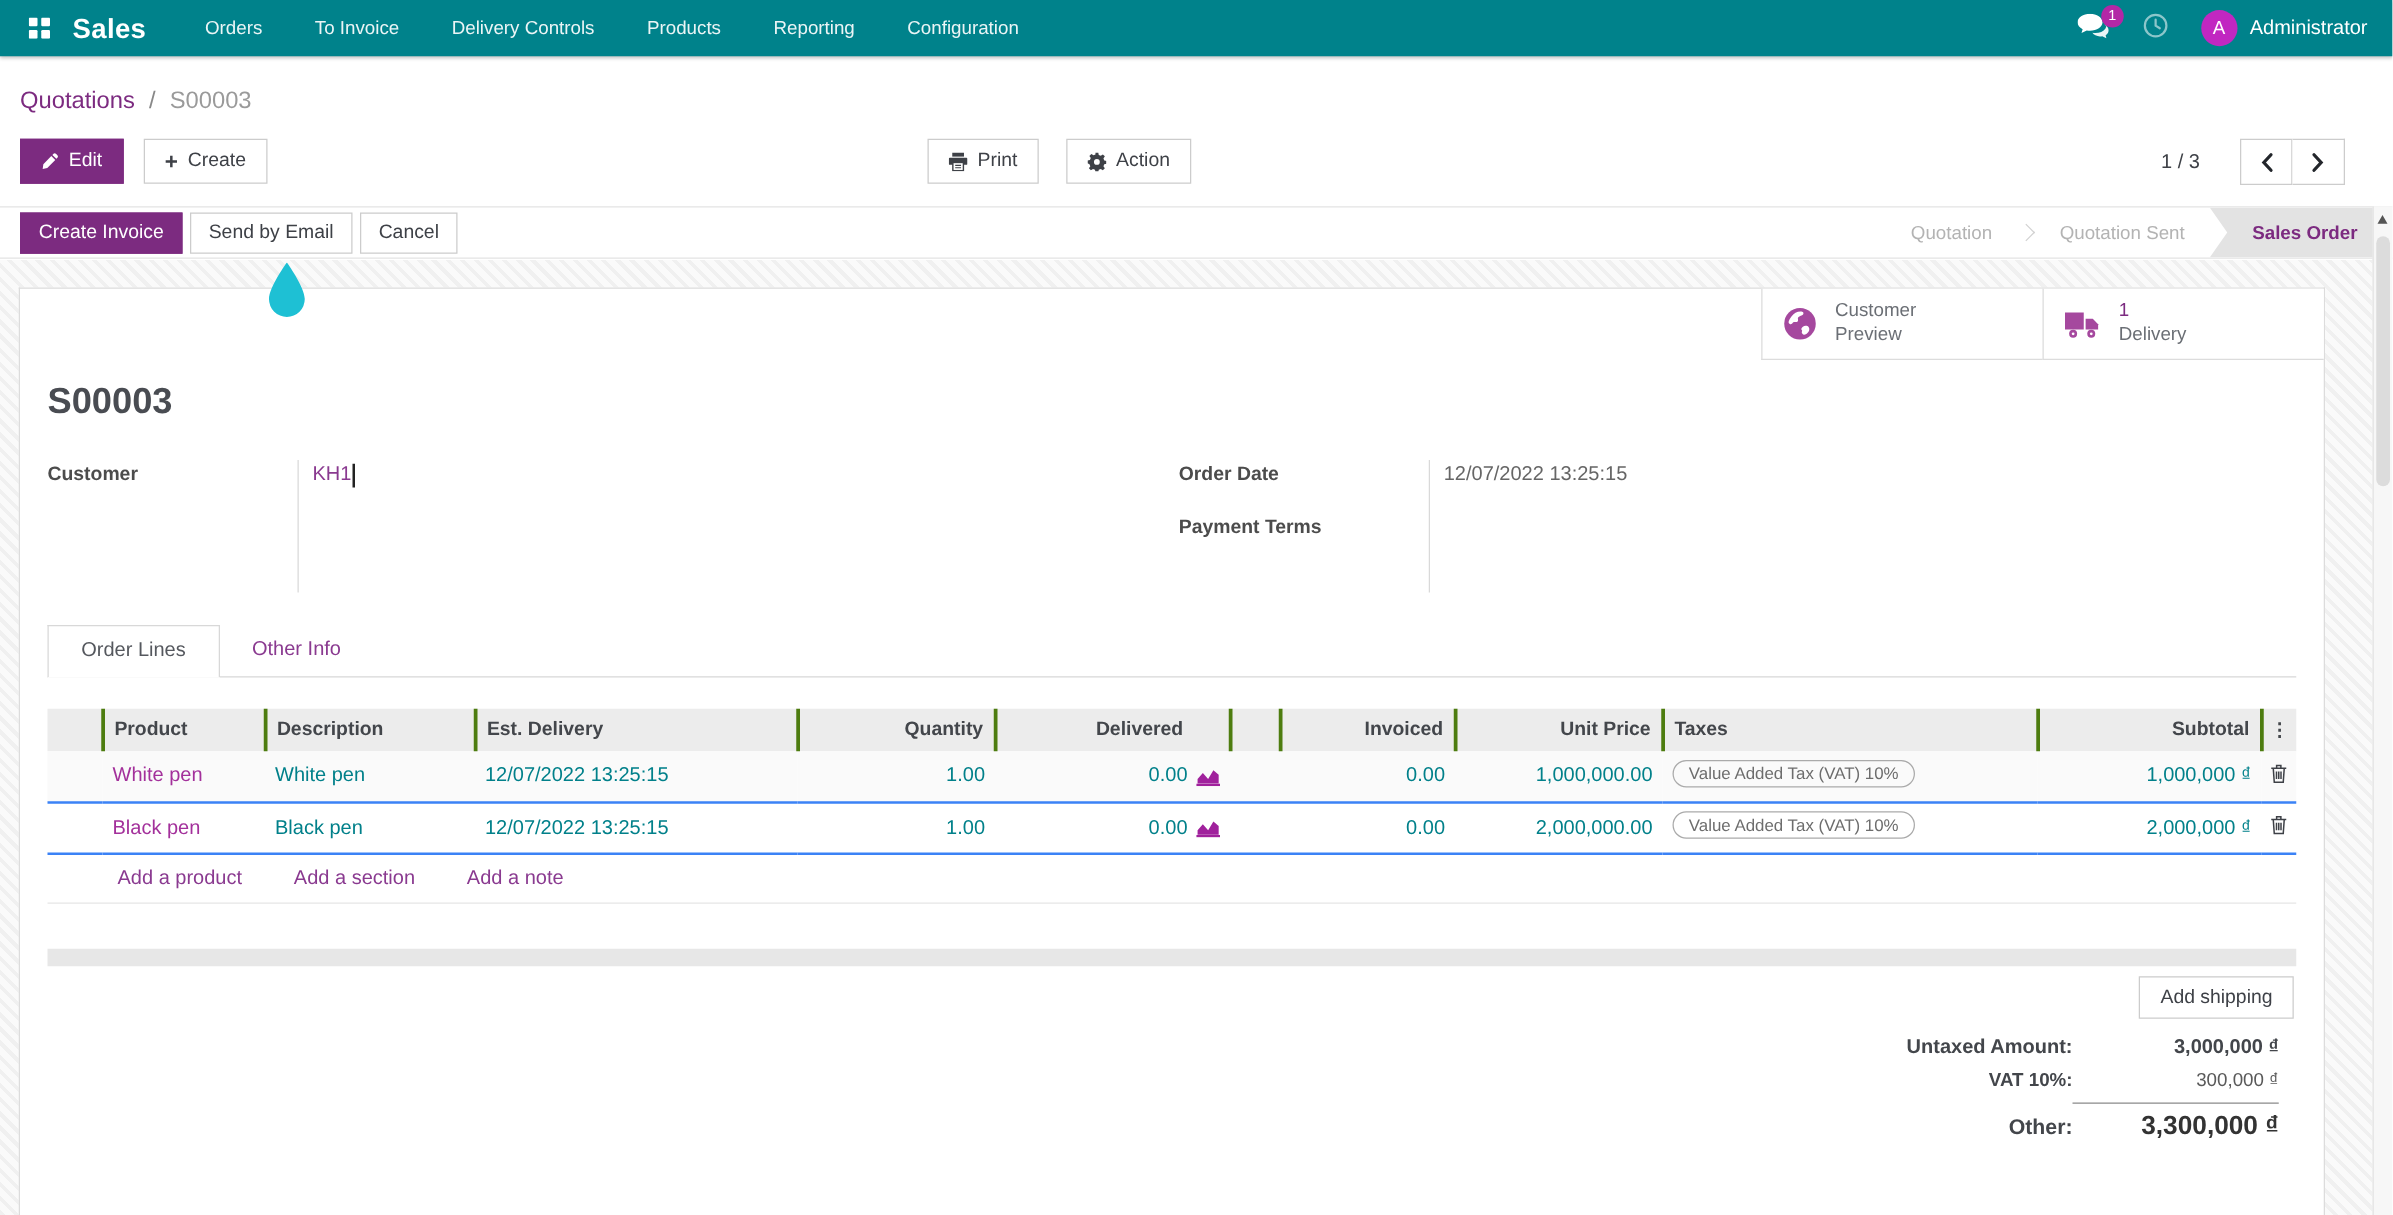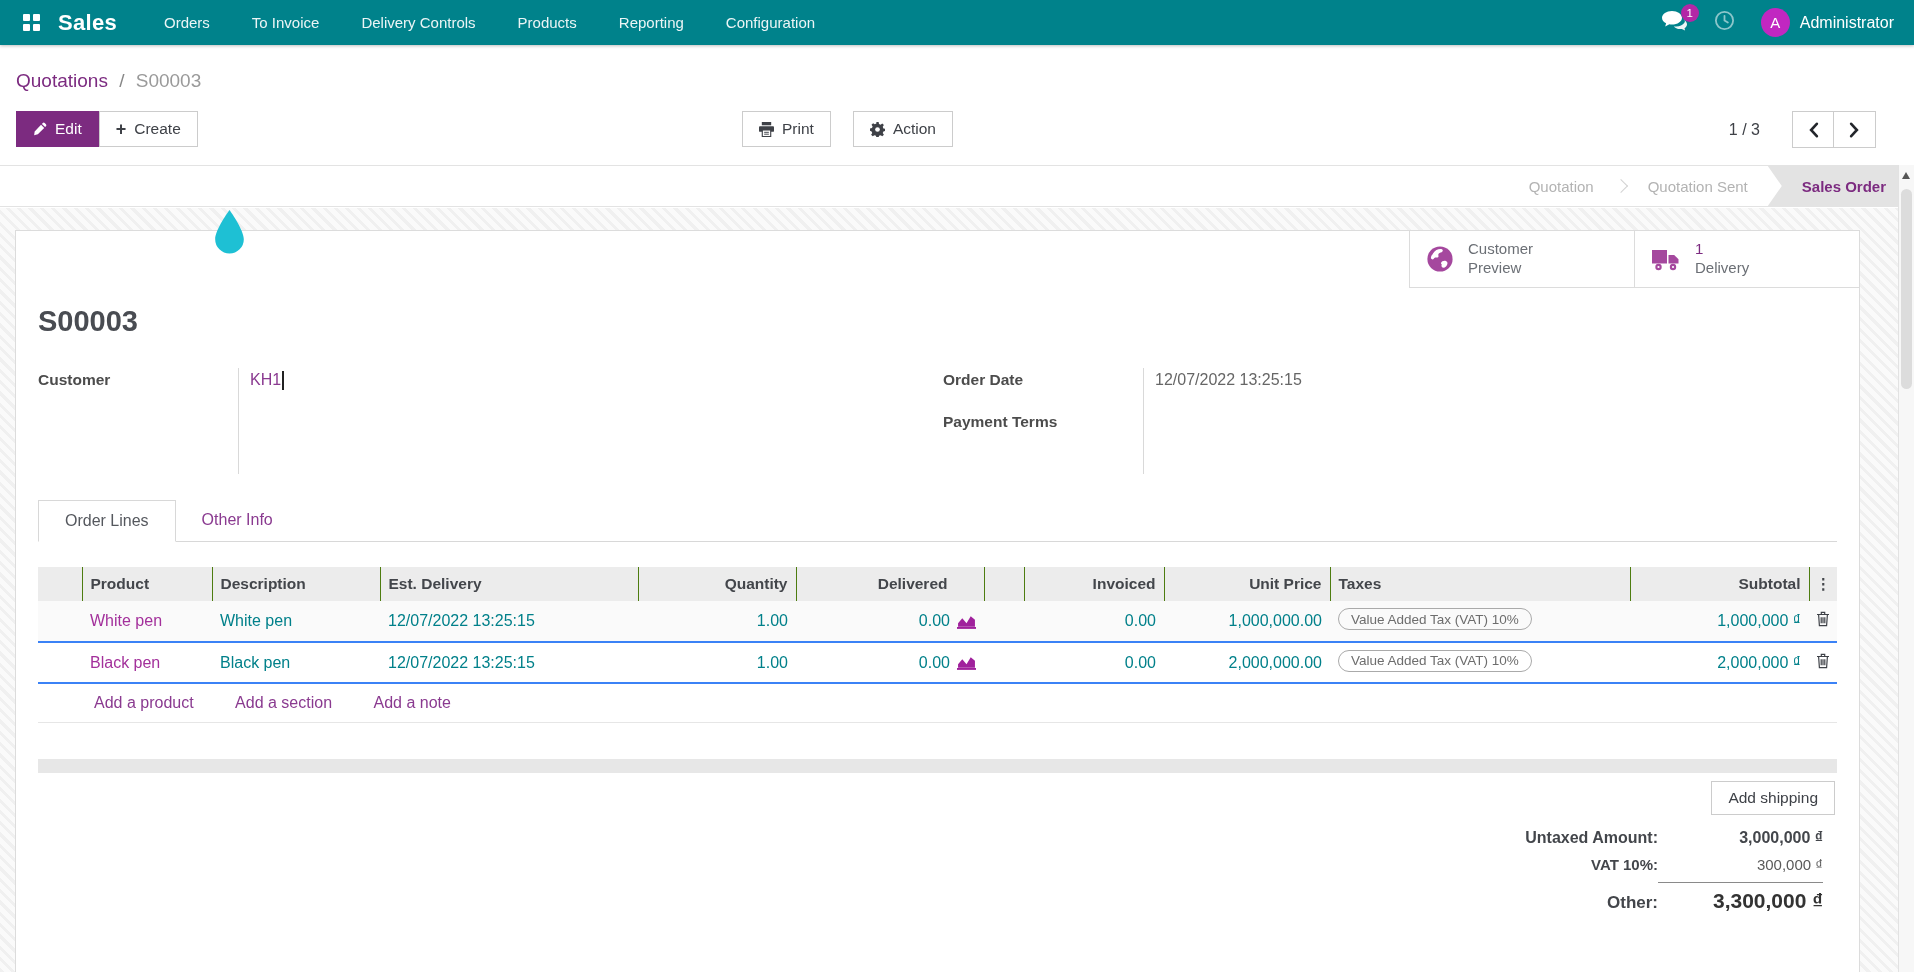--- a/index.html
+++ b/index.html
@@ -25,21 +25,21 @@
     display:flex; align-items:center; justify-content:center; font-size:15px; }
   .user { display:flex; align-items:center; gap:10px; cursor:pointer; }
   .user-name { color:#fff; font-size:16px; }
 
   
   .control-panel { position:absolute; top:45px; left:0; width:1914px; height:120px; background:#fff; }
   .breadcrumb { position:absolute; top:25px; left:16px; font-size:19px; }
   .bc-parent { color:#7c2b80; cursor:pointer; }
   .bc-sep { color:#888; margin:0 6px; }
   .bc-current { color:#9a9a9a; }
-  .cp-buttons { position:absolute; top:66px; left:16px; display:flex; gap:0; }
+  .cp-buttons { position:absolute; top:66px; left:16px; display:flex; gap:16px; }
   .btn { height:36px; display:inline-flex; align-items:center; justify-content:center; gap:8px;
     font-size:15.5px; border:1px solid #ccc; background:#fff; color:#3e4147; padding:0 16px; cursor:pointer; }
   .btn-primary { background:#7c2b80; border-color:#7c2b80; color:#fff; }
   .cp-center { position:absolute; top:66px; left:742px; display:flex; gap:22px; }
   .pager { position:absolute; top:66px; right:38px; display:flex; align-items:center; gap:32px; }
   .pager-text { font-size:16px; color:#3e4147; cursor:pointer; }
   .pager-nav { display:flex; }
   .pager-btn { width:42px; height:37px; border:1px solid #ccc; background:#fff; display:flex;
     align-items:center; justify-content:center; cursor:pointer; }
   .pager-btn + .pager-btn { border-left:none; }
@@ -87,21 +87,21 @@
 
   
   .tabs { display:flex; margin-top:26px; border-bottom:1px solid #d8d8d8; }
   .tab { font-size:16px; padding:11px 26px; cursor:pointer; }
   .tab.active { color:#55585e; border:1px solid #d8d8d8; border-bottom:1px solid #fff; margin-bottom:-1px; background:#fff; }
   .tab.inactive { color:#8a3a90; }
 
   
   table.lines { width:100%; border-collapse:collapse; table-layout:fixed; margin-top:25px; }
   .lines th { background:#ececec; height:34px; font-size:15.5px; font-weight:700; color:#43464b;
-    padding:0 8px; text-align:left; border-left:1px solid #4d7c0f; }
+    padding:0 8px; text-align:left; border-left:3px solid #4d7c0f; }
   .lines th:first-child { border-left:none; }
   .lines th.num { text-align:right; }
   .lines th.opt { text-align:center; padding:0; color:#43464b; font-size:15px; cursor:pointer; }
   .lines td { height:41px; font-size:16px; padding:0 8px; border-bottom:2px solid #3b82f6; }
   .lines tr.r0 td { background:#fafafa; }
   .lines td.num { text-align:right; }
   .prod-link { color:#a3309b; cursor:pointer; }
   .teal { color:#01808a; }
   .dlv { display:flex; align-items:center; justify-content:flex-end; gap:7px; }
   .tax-pill { display:inline-block; border:1px solid #aaa; border-radius:14px; padding:2.5px 12px;
@@ -223,20 +223,25 @@
         <div class="pager-btn">
           <svg width="11" height="16" viewBox="0 0 10 16">
             <path d="M1.7 1.8 7.4 8l-5.7 6.2" stroke="#23262b" stroke-width="2.6" fill="none" stroke-linecap="round"></path>
           </svg>
         </div>
       </div>
     </div>
   </div>
 
   <div class="statusbar">
+    <div class="sb-buttons">
+      <button class="btn btn-sm btn-primary">Create Invoice</button>
+      <button class="btn btn-sm">Send by Email</button>
+      <button class="btn btn-sm">Cancel</button>
+    </div>
     <div class="stages">
       <span class="stage">Quotation</span>
       <span class="stage-sep"></span>
       <span class="stage">Quotation Sent</span>
       <span class="stage stage-active">Sales Order</span>
     </div>
   </div>
 
   <div class="content">
 

